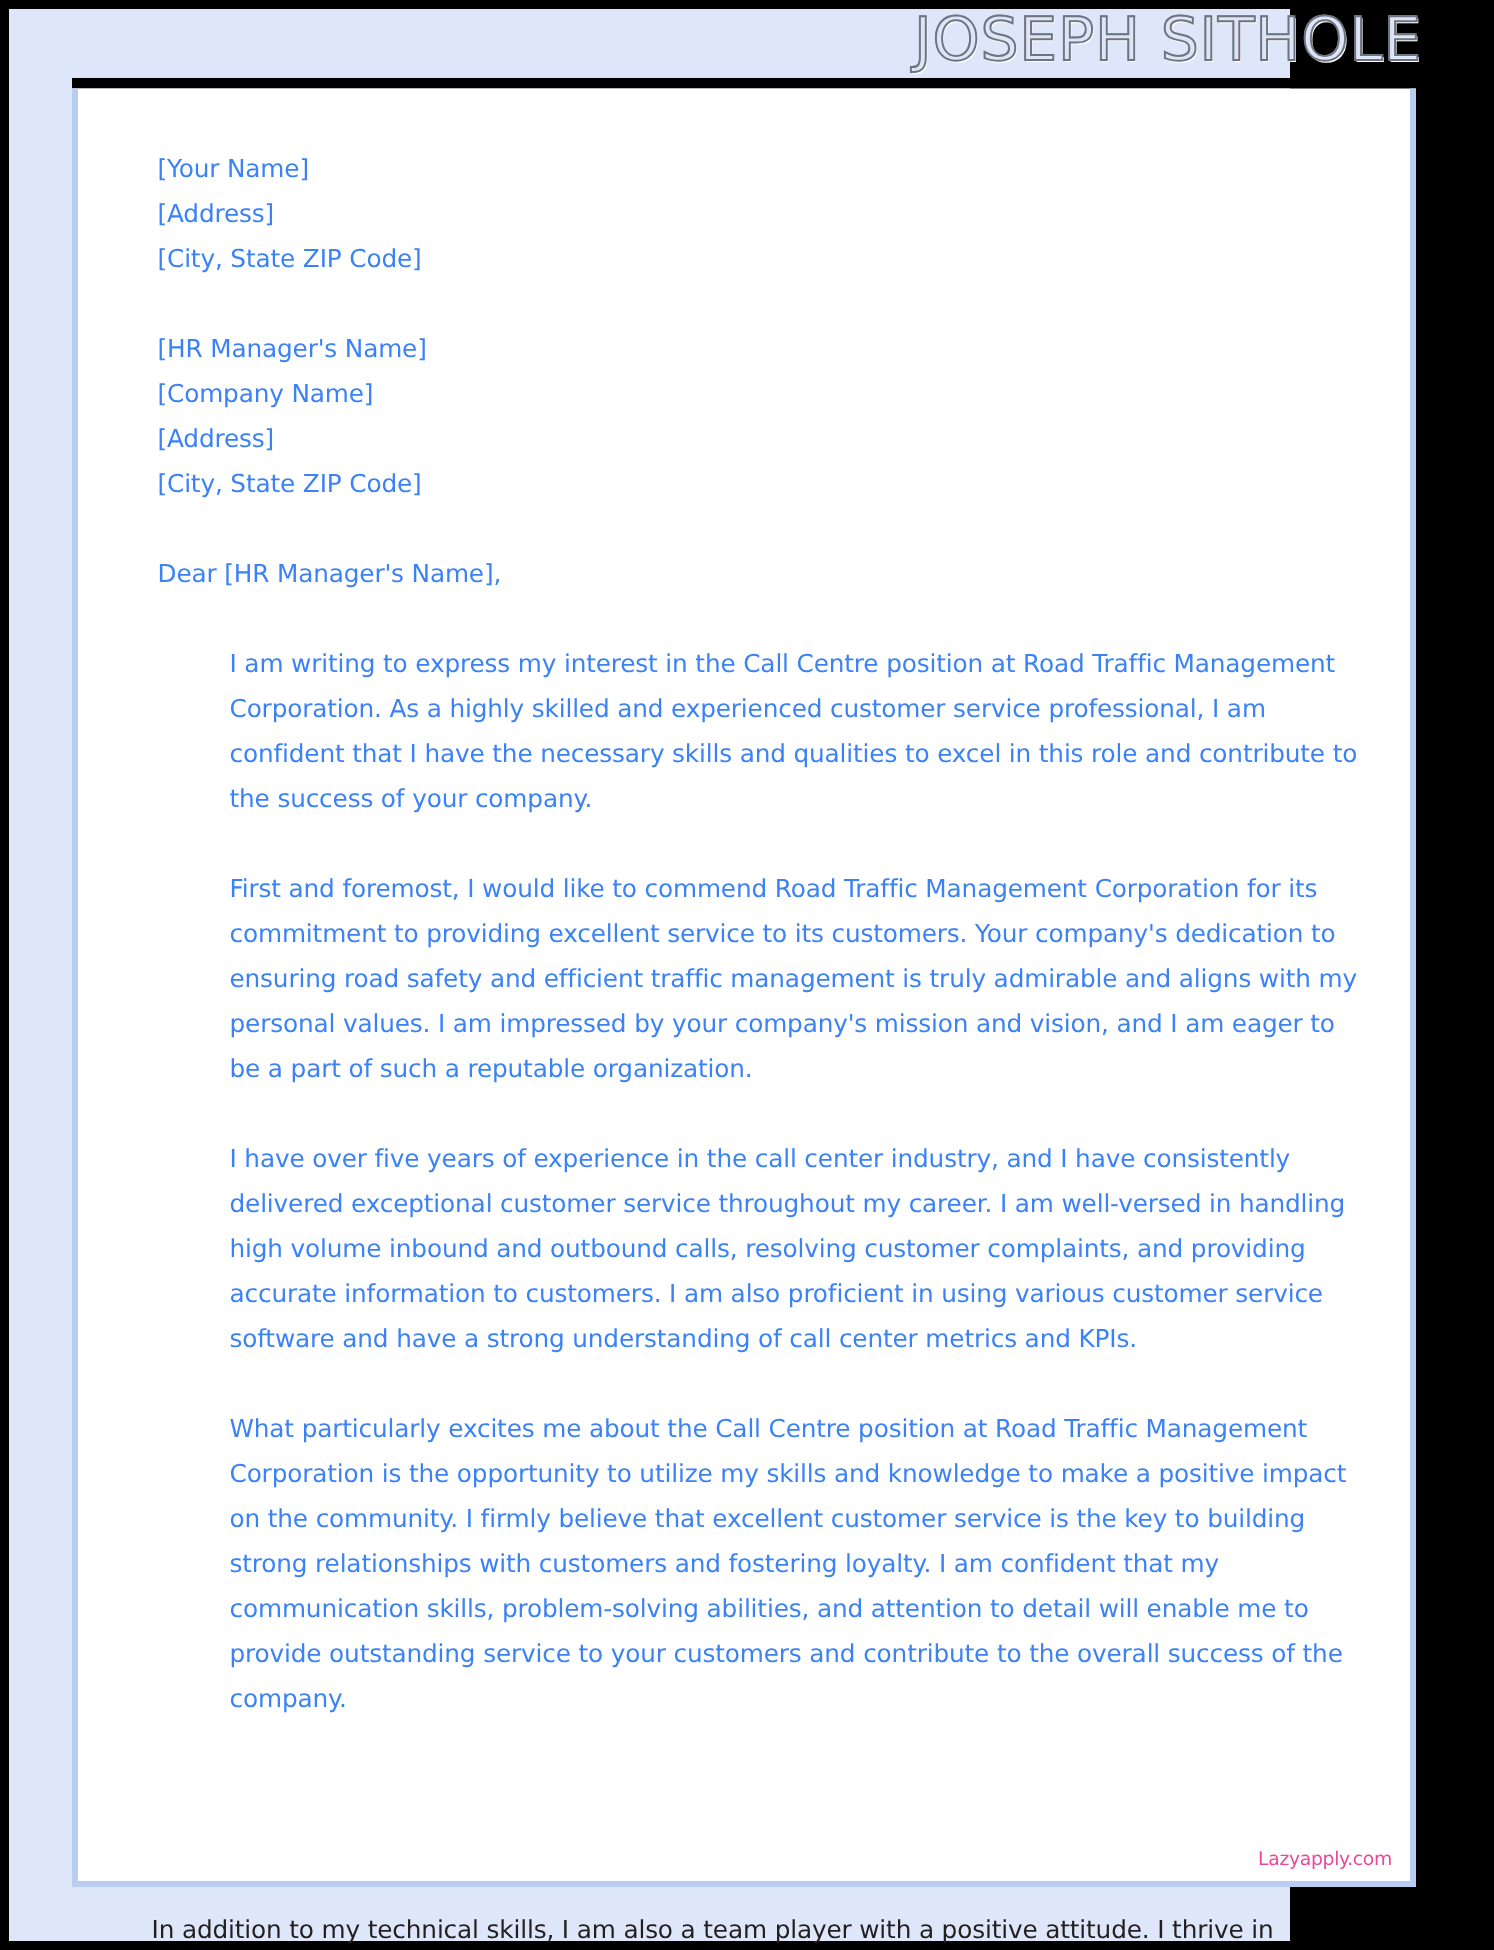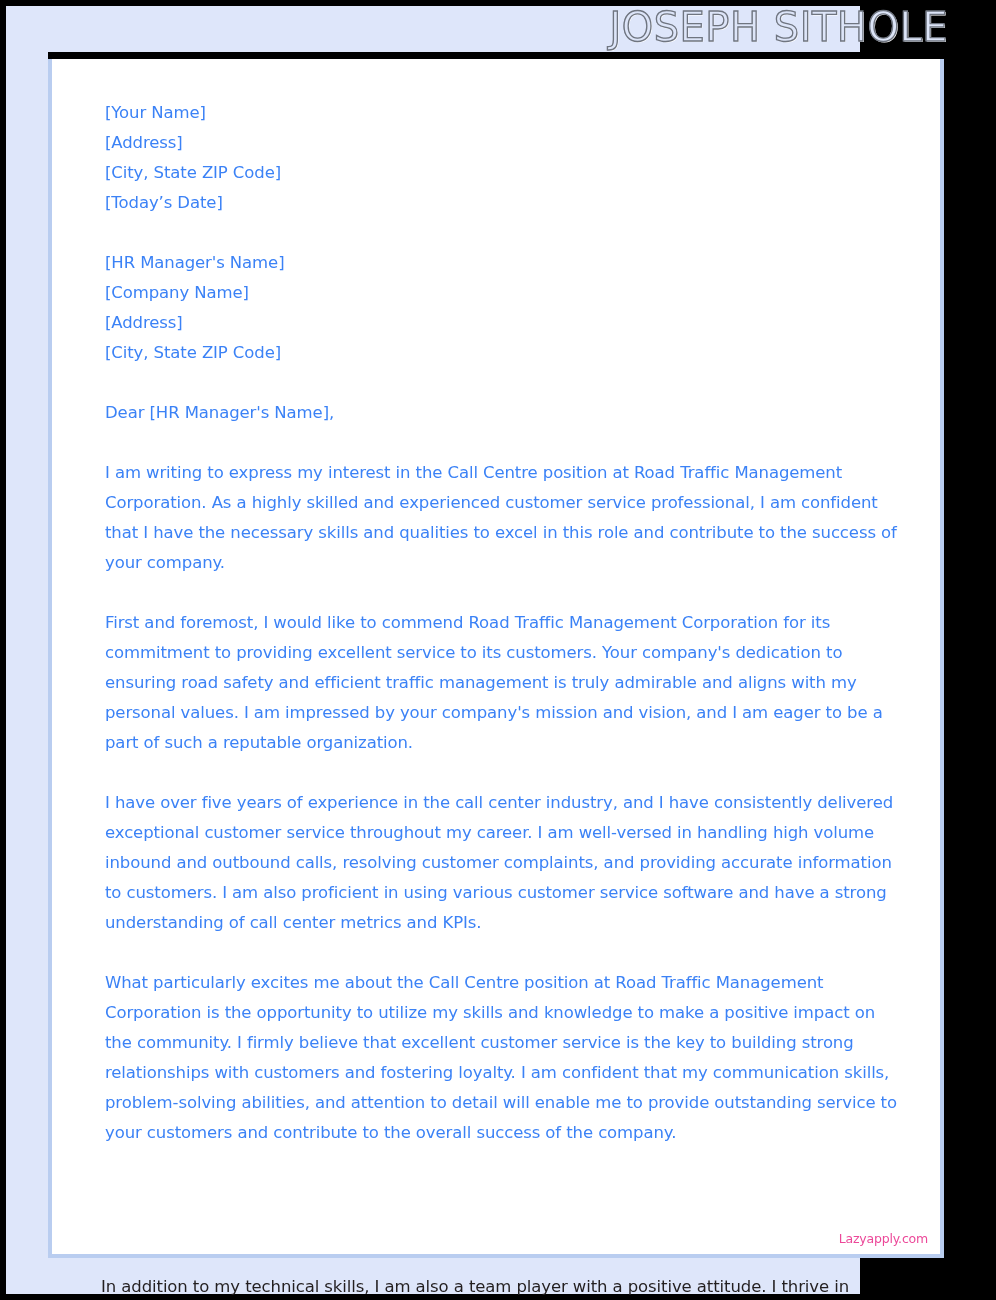--- a/index.html
+++ b/index.html
@@ -99,20 +99,21 @@
   .letter-para {
     font-family: "DejaVu Sans", sans-serif;
     font-size: 16.5px;
     line-height: 30px;
     color: #3b82f6;
     margin: 0;
     letter-spacing: -0.1px;
   }
   .letter-para {
     margin-bottom: 30px;
+    margin-left: 48px;
   }
   .block-gap {
     height: 30px;
   }
 
   
   .watermark {
     position: absolute;
     right: 12px;
     bottom: 8px;
@@ -148,21 +149,20 @@
 
     <div class="header-rule"></div>
 
     <div class="paper">
       <div class="paper-inner">
 
         <div>
           <div class="letter-line">[Your Name]</div>
           <div class="letter-line">[Address]</div>
           <div class="letter-line">[City, State ZIP Code]</div>
-          <div class="letter-line">[Today’s Date]</div>
         </div>
 
         <div class="block-gap"></div>
 
         <div>
           <div class="letter-line">[HR Manager's Name]</div>
           <div class="letter-line">[Company Name]</div>
           <div class="letter-line">[Address]</div>
           <div class="letter-line">[City, State ZIP Code]</div>
         </div>

